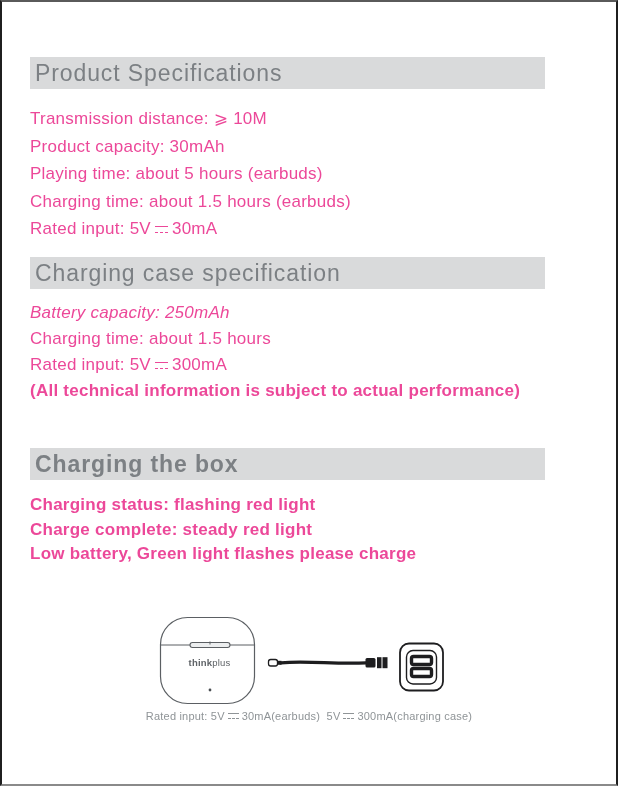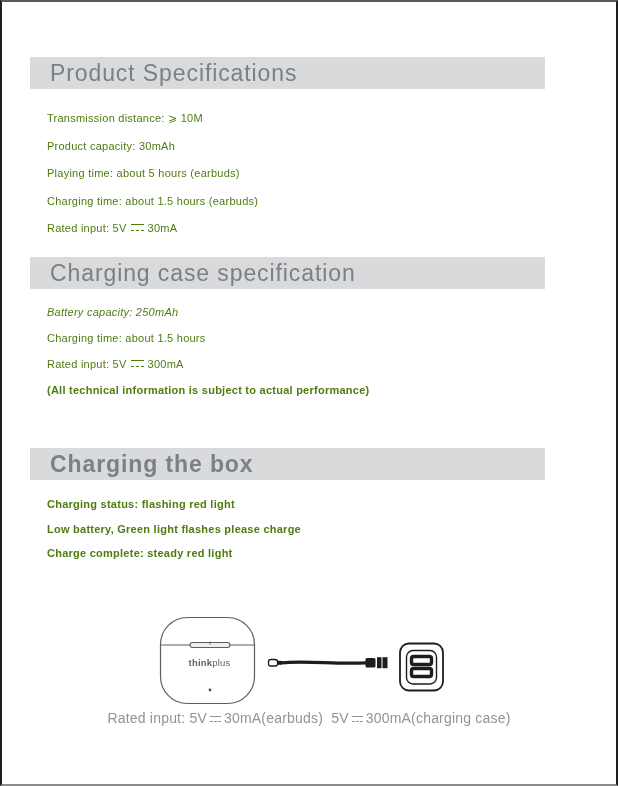--- a/index.html
+++ b/index.html
@@ -22,36 +22,36 @@
   .sec-1 { top: 55px; }
   .sec-2 { top: 255px; }
   .sec-3 { top: 446px; font-weight: bold; }
 
   .bar {
     width: 515px;
     height: 32px;
     background: #d9dadb;
     display: flex;
     align-items: center;
-    padding-left: 20px;
+    padding-left: 5px;
   }
   .bar span {
     font-size: 23px;
     letter-spacing: 0.9px;
     color: #7c8084;
     white-space: nowrap;
   }
 
   .line {
-    font-size: 11px;
+    font-size: 17px;
     letter-spacing: 0.25px;
-    color: #4d7c0f;
+    color: #ec4899;
     height: 19px;
     line-height: 19px;
-    margin-left: 17px;
+    margin-left: 0;
     white-space: nowrap;
   }
   .sec-1 .line:nth-of-type(1) { margin-top: 20px; }
   .sec-1 .line { margin-bottom: 8.5px; }
   .sec-2 .line:nth-of-type(1) { margin-top: 14px; font-style: italic; }
   .sec-2 .line { margin-bottom: 7px; }
   .sec-2 .line.note { margin-top: 4px; font-weight: bold; }
   .sec-3 .line:nth-of-type(1) { margin-top: 15px; }
   .sec-3 .line { margin-bottom: 5.5px; }
 
@@ -75,21 +75,21 @@
   }
 
   .illustration { position: absolute; left: 150px; top: 612px; }
 
   .caption {
     position: absolute;
     top: 708px;
     left: 0;
     width: 100%;
     text-align: center;
-    font-size: 14px;
+    font-size: 11px;
     letter-spacing: 0.2px;
     color: #8f9497;
   }
   .caption span { white-space: pre; }
 </style>
 </head>
 <body>
 
 <div class="page">
 
@@ -112,22 +112,22 @@
     <p class="line">Charging time: about 1.5 hours</p>
     <p class="line"><span>Rated input: 5V</span><span class="dc"></span><span>300mA</span></p>
     <p class="line note">(All technical information is subject to actual performance)</p>
   </div>
 
   <div class="section sec-3">
     <div class="bar">
       <span>Charging the box</span>
     </div>
     <p class="line">Charging status: flashing red light</p>
+    <p class="line">Charge complete: steady red light</p>
     <p class="line">Low battery, Green light flashes please charge</p>
-    <p class="line">Charge complete: steady red light</p>
   </div>
 
   <svg class="illustration" width="300" height="95" viewBox="0 0 300 95" fill="none" xmlns="http://www.w3.org/2000/svg">
 
     <g>
       <rect x="8.5" y="3.5" width="94" height="86" rx="27" stroke="#5b5f63" stroke-width="1.2"></rect>
       <line x1="8.5" y1="31" x2="102.5" y2="31" stroke="#5b5f63" stroke-width="1"></line>
       <g>
         <rect x="38" y="28.5" width="40" height="5" rx="2.5" stroke="#5b5f63" stroke-width="1.1" fill="#eceeef"></rect>
         <line x1="58" y1="27.5" x2="58" y2="30.5" stroke="#5b5f63" stroke-width="1"></line>

